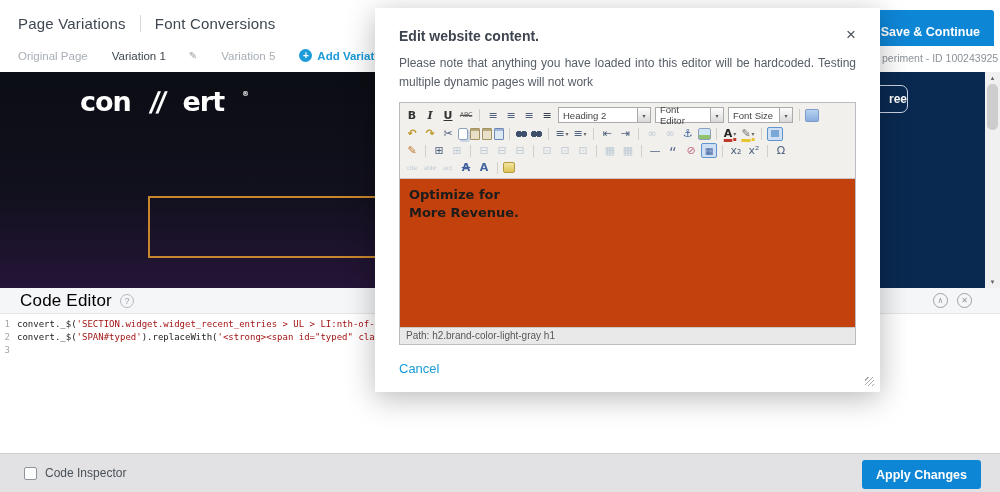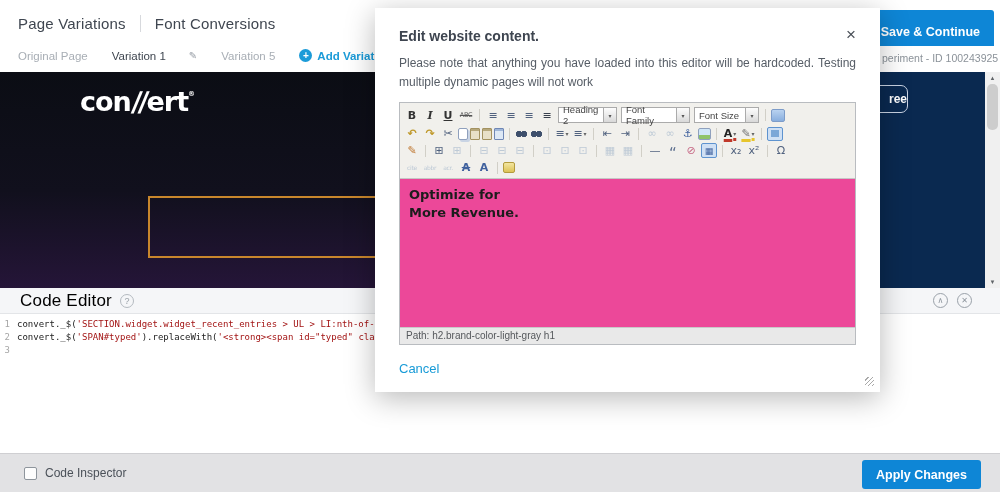--- a/index.html
+++ b/index.html
@@ -24,21 +24,21 @@
   .addvar { color:#1b9bd8; font-weight:bold; }
   .plus-circle { display:inline-flex; width:13px; height:13px; border-radius:50%; background:#1b9bd8;
                  color:#fff; font-size:10px; font-weight:bold; align-items:center; justify-content:center; }
   .expid { position:absolute; left:882px; top:6px; font-size:10.5px; color:#8b9299; white-space:nowrap; }
 
   
   .preview { position:absolute; top:72px; left:0; right:0; height:216px;
              background:linear-gradient(to bottom,#0b0d14 0%,#11101d 55%,#251538 100%); }
   .preview-right { position:absolute; left:700px; right:15px; top:0; bottom:0; background:#0a2950; }
   .logo { position:absolute; left:80px; top:14px; color:#fff; font-family:"DejaVu Sans",sans-serif;
-          font-weight:bold; font-size:27px; letter-spacing:-1px; display:flex; align-items:baseline; }
+          font-weight:bold; font-size:27px; letter-spacing:-1px; display:flex; align-items:baseline;gap:18px; }
   .logo .slash { letter-spacing:-3px; margin:0 1px; transform:skewX(-6deg); display:inline-block; }
   .logo .reg { font-size:7px; align-self:flex-start; margin-top:4px; letter-spacing:0; }
   .orange-rect { position:absolute; left:148px; top:124px; width:270px; height:62px;
                  border:2px solid #c8862c; }
   .free-btn { position:absolute; left:860px; top:13px; width:48px; height:28px;
               border:1.5px solid #c9d3e3; border-radius:7px; color:#fff; font-size:12px; font-weight:bold;
               display:flex; align-items:center; justify-content:flex-end; padding-right:0; }
   .pscroll { position:absolute; right:0; top:0; bottom:0; width:15px; background:#f0f0f0;
              display:flex; flex-direction:column; align-items:center; justify-content:space-between; }
   .pscroll .arr { font-size:6px; color:#606468; padding:3px 0; }
@@ -112,24 +112,24 @@
             background-position:center; background-repeat:no-repeat; }
   .pressed { border:1px solid #5e93cf; background-color:#cfe0f4; }
   .pressedbox { border:1px solid #5e93cf; background:#cfe0f4; color:#41629e; font-size:9px; }
   .bluechip { width:14px; height:13px; border:1px solid #7d9cc9; border-radius:2px;
               background:linear-gradient(#b9d2f0,#88aede); }
   .attrib { width:12px; height:11px; border:1px solid #b39b3e; border-radius:2px;
             background:linear-gradient(#f3e6a0,#ddc257); }
   .tsel { display:inline-flex; align-items:center; height:16px; margin:0 2px; cursor:pointer; }
   .tsel-label { display:inline-flex; align-items:center; height:16px; background:#fff;
                 border:1px solid #ababab; font-size:9.5px; color:#444; padding:0 4px; }
-  .tsel-h { width:46px; } .tsel-f { width:56px; } .tsel-s { width:52px; }
+  .tsel-h { width:80px; } .tsel-f { width:56px; } .tsel-s { width:52px; }
   .tsel-btn { width:13px; height:16px; border:1px solid #ababab; border-left:none; font-size:6px; color:#555;
               background:linear-gradient(#fdfdfd,#d9d9d9); display:inline-flex; align-items:center; justify-content:center; }
-  .mce-content { height:148px; background:#ec4899; padding:7px 9px; font-family:"DejaVu Sans",sans-serif;
+  .mce-content { height:148px; background:#c2410c; padding:7px 9px; font-family:"DejaVu Sans",sans-serif;
                  font-weight:bold; font-size:13px; color:#1c1c1c; line-height:1.35; cursor:text; }
   .mce-path { height:17px; background:#e9e9e9; border-top:1px solid #c9c9c9; font-size:10px;
               color:#55585c; padding:2px 6px; font-family:"Liberation Sans",sans-serif; }
   .mfoot { display:flex; align-items:center; justify-content:space-between; margin-top:16px; }
   .cancel { color:#189bd7; font-size:13px; cursor:pointer; }
   .savechg { height:27px; padding:0 14px; }
   .resize-handle { position:absolute; right:6px; bottom:6px; width:9px; height:9px;
                    background:repeating-linear-gradient(135deg,transparent 0 2px,#a9a9a9 2px 3px); cursor:nwse-resize; }
 </style>
 </head>
@@ -233,21 +233,21 @@
               <span class="ticon">≡</span>
               <span class="ticon">≡</span>
               <span class="ticon">≡</span>
               <span class="ticon dark">≡</span>
             </div>
           <span class="tsel">
             <span class="tsel-label tsel-h">Heading 2</span>
             <span class="tsel-btn">▾</span>
           </span>
           <span class="tsel">
-            <span class="tsel-label tsel-f">Font Family</span>
+            <span class="tsel-label tsel-f">Font Editor</span>
             <span class="tsel-btn">▾</span>
           </span>
           <span class="tsel">
             <span class="tsel-label tsel-s">Font Size</span>
             <span class="tsel-btn">▾</span>
           </span>
           <span class="ticon tsep"></span>
           <span class="ticon bluechip"></span>
         </div>
         <div class="trow">

